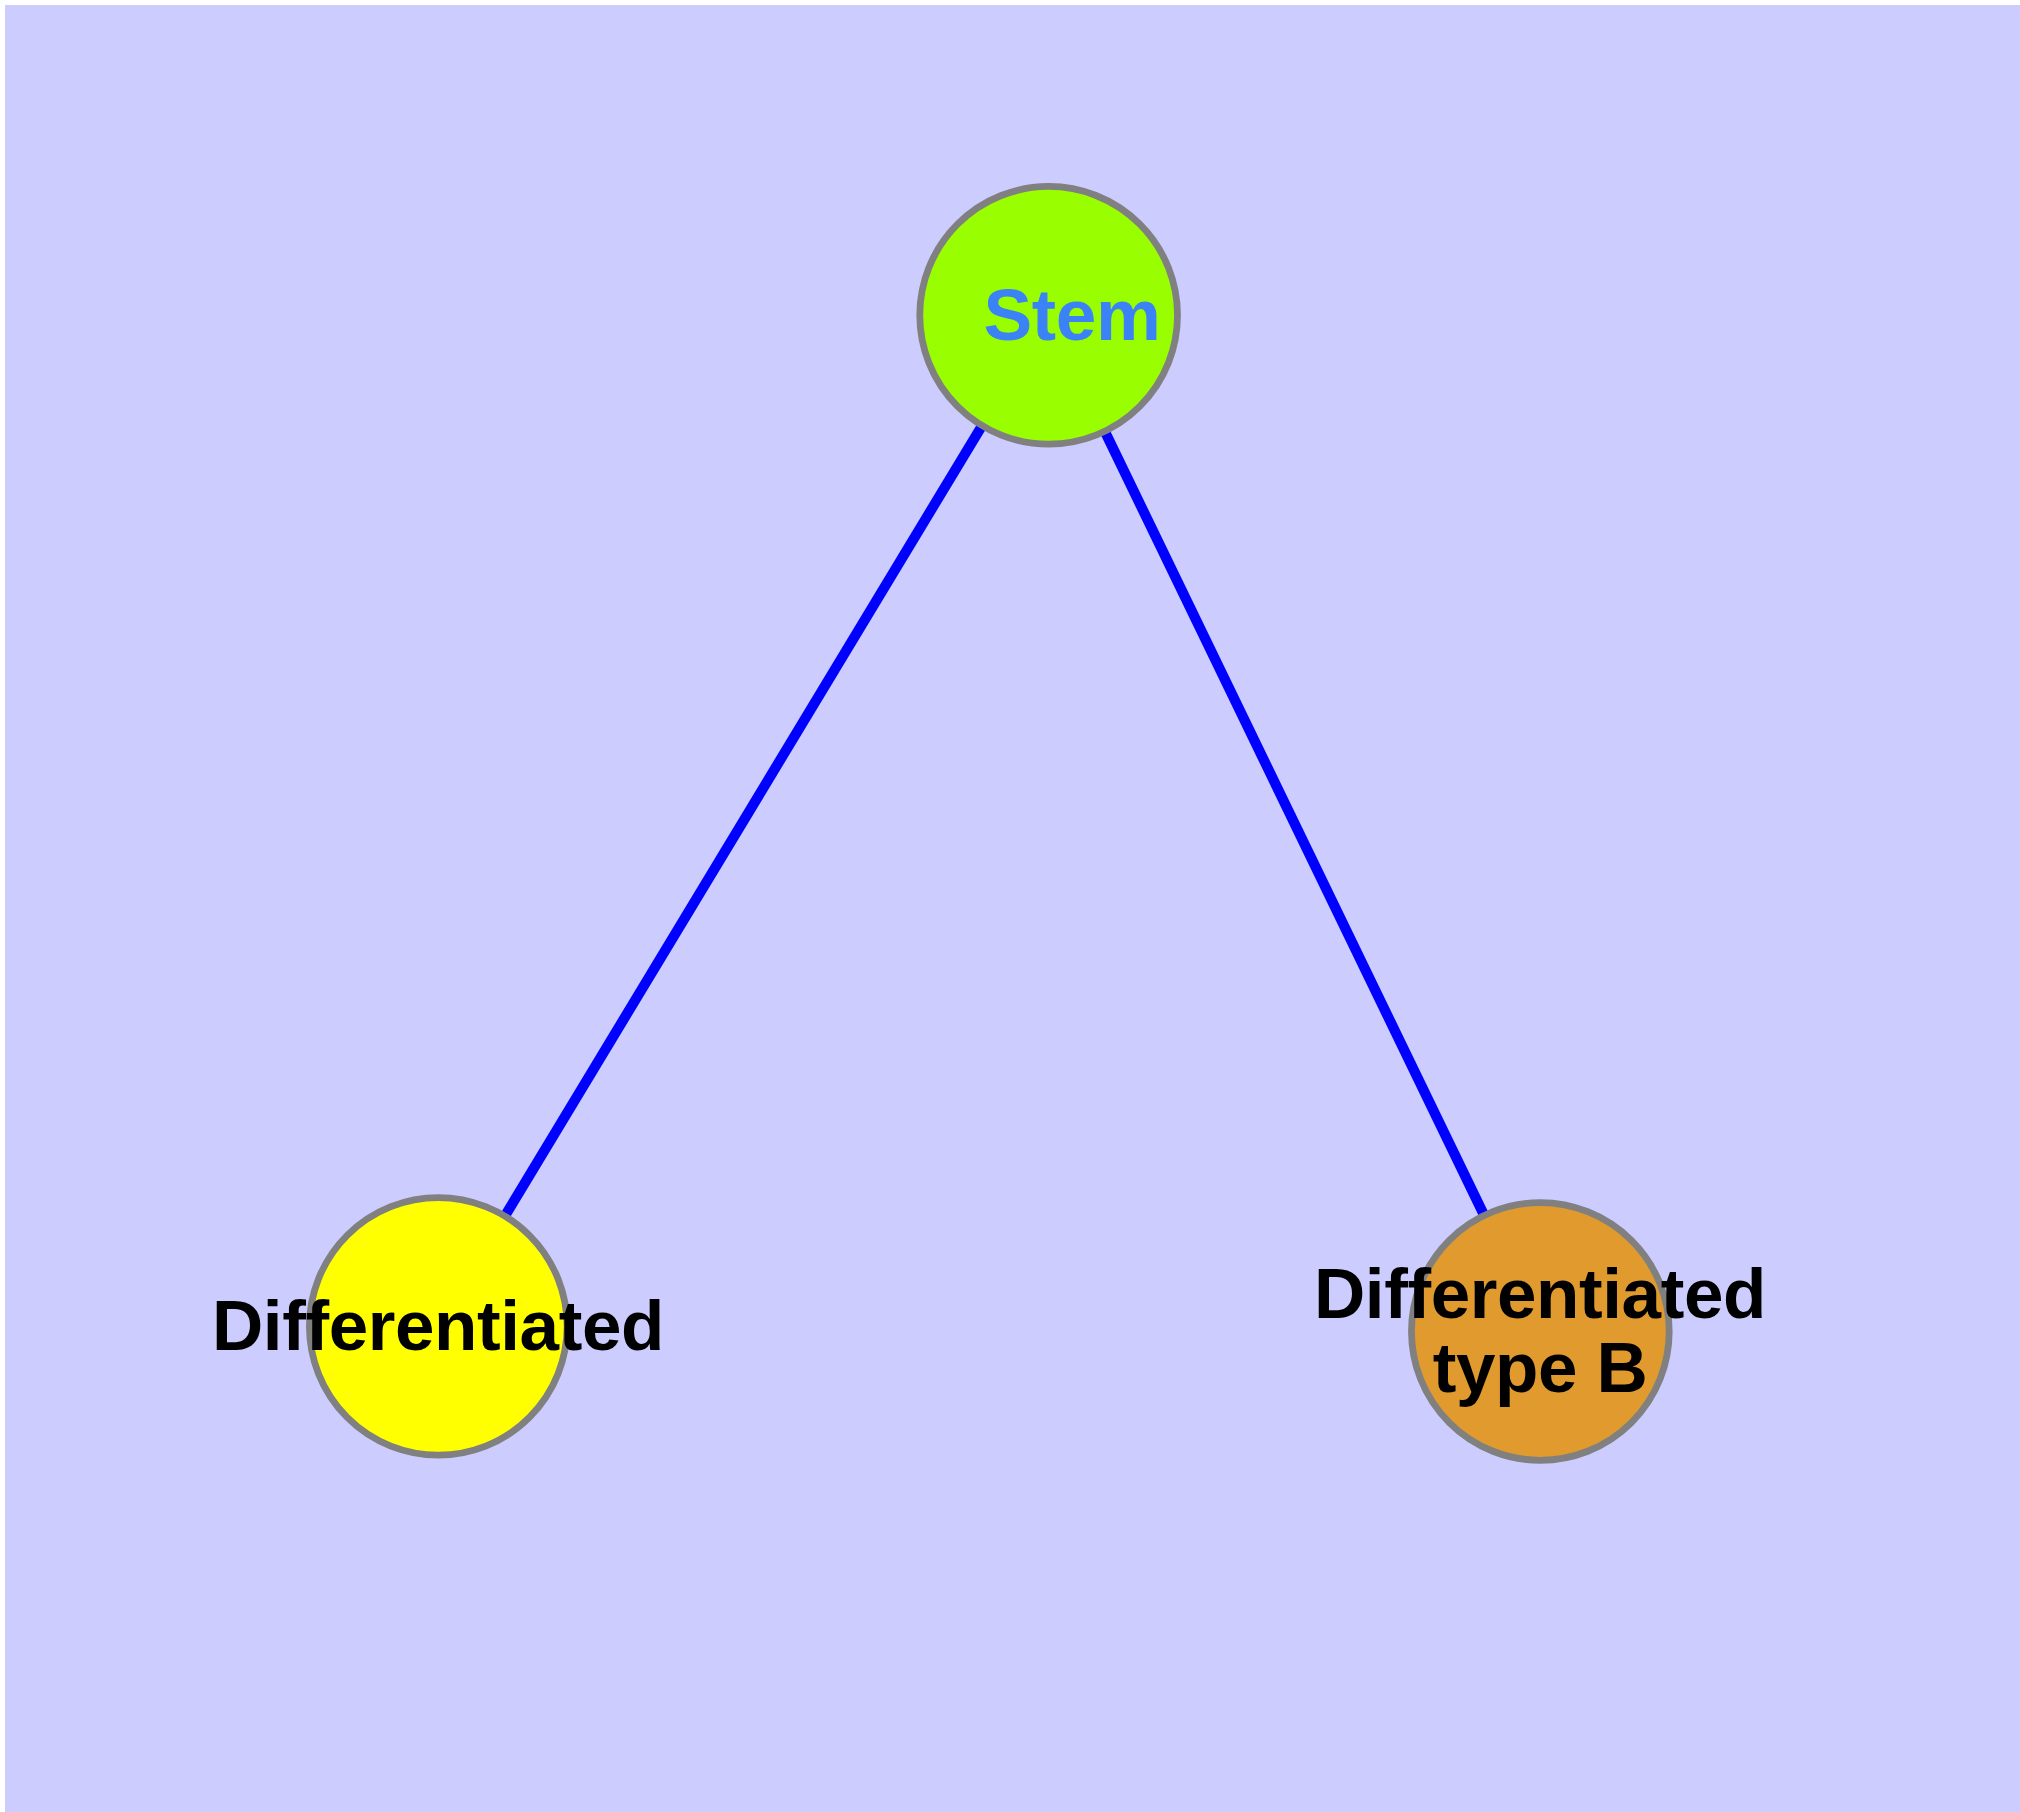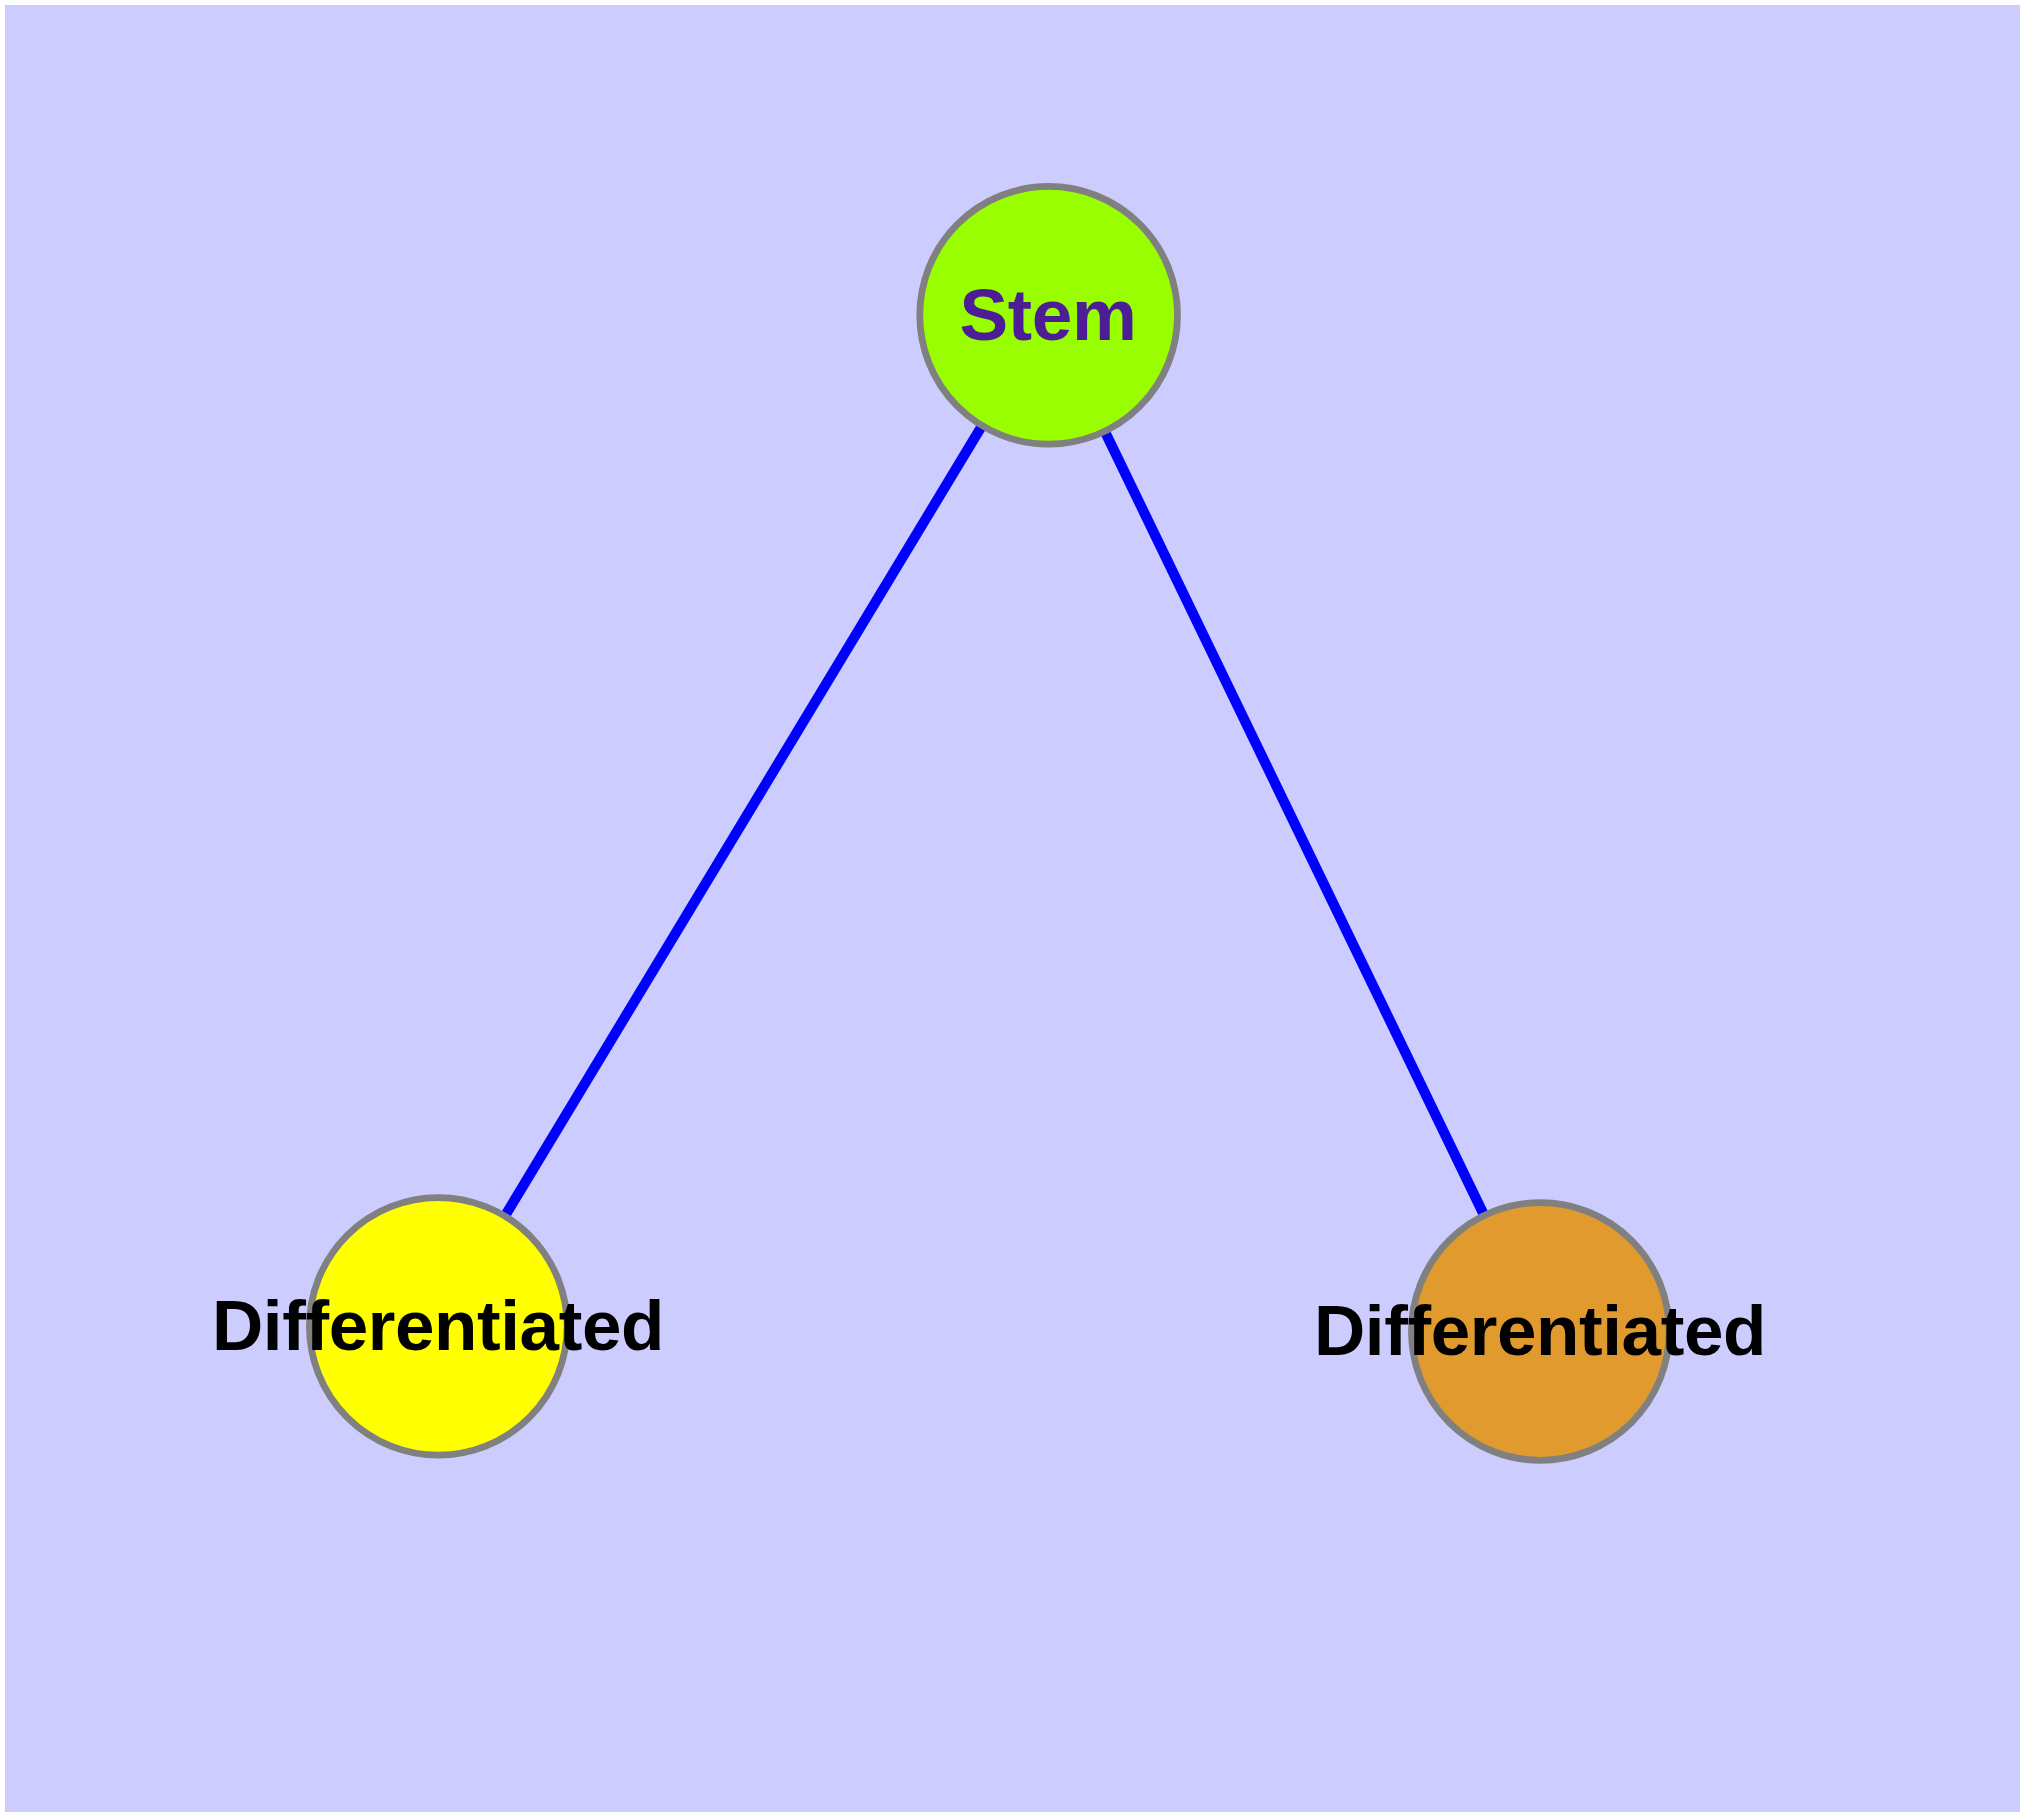--- a/index.html
+++ b/index.html
@@ -74,26 +74,27 @@
       <line class="edge-line" x1="1303.190346007887" y1="508.83142217837326" x2="1750.809653992113" y2="1434.1685778216267" stroke="#0000ff" stroke-width="12"></line>
     </g>
 
     <g>
       <circle class="node-circle" cx="1237" cy="372" r="152" fill="#99ff00" stroke="#808080"></circle>
       <circle class="node-circle" cx="517" cy="1565" r="152" fill="#ffff00" stroke="#808080"></circle>
       <circle class="node-circle" cx="1817" cy="1571" r="152" fill="#e09a2e" stroke="#808080"></circle>
     </g>
   </svg>
 
-  <div class="node-label label-stem" style="left: 1048px; top: 315px; color: #4c1d95;">
+  <div class="node-label label-stem" style="left: 1072px; top: 315px; color: #3b82f6;">
       <div>Stem</div>
     </div>
 
   <div class="node-label label-leaf" style="left: 438px; top: 1326px; color: rgb(0, 0, 0);">
       <div>Differentiated</div>
     </div>
 
   <div class="node-label label-leaf" style="left: 1540px; top: 1331px; color: rgb(0, 0, 0);">
       <div>Differentiated</div>
+      <div>type B</div>
     </div>
 
 </div>
 
 
 </body></html>

